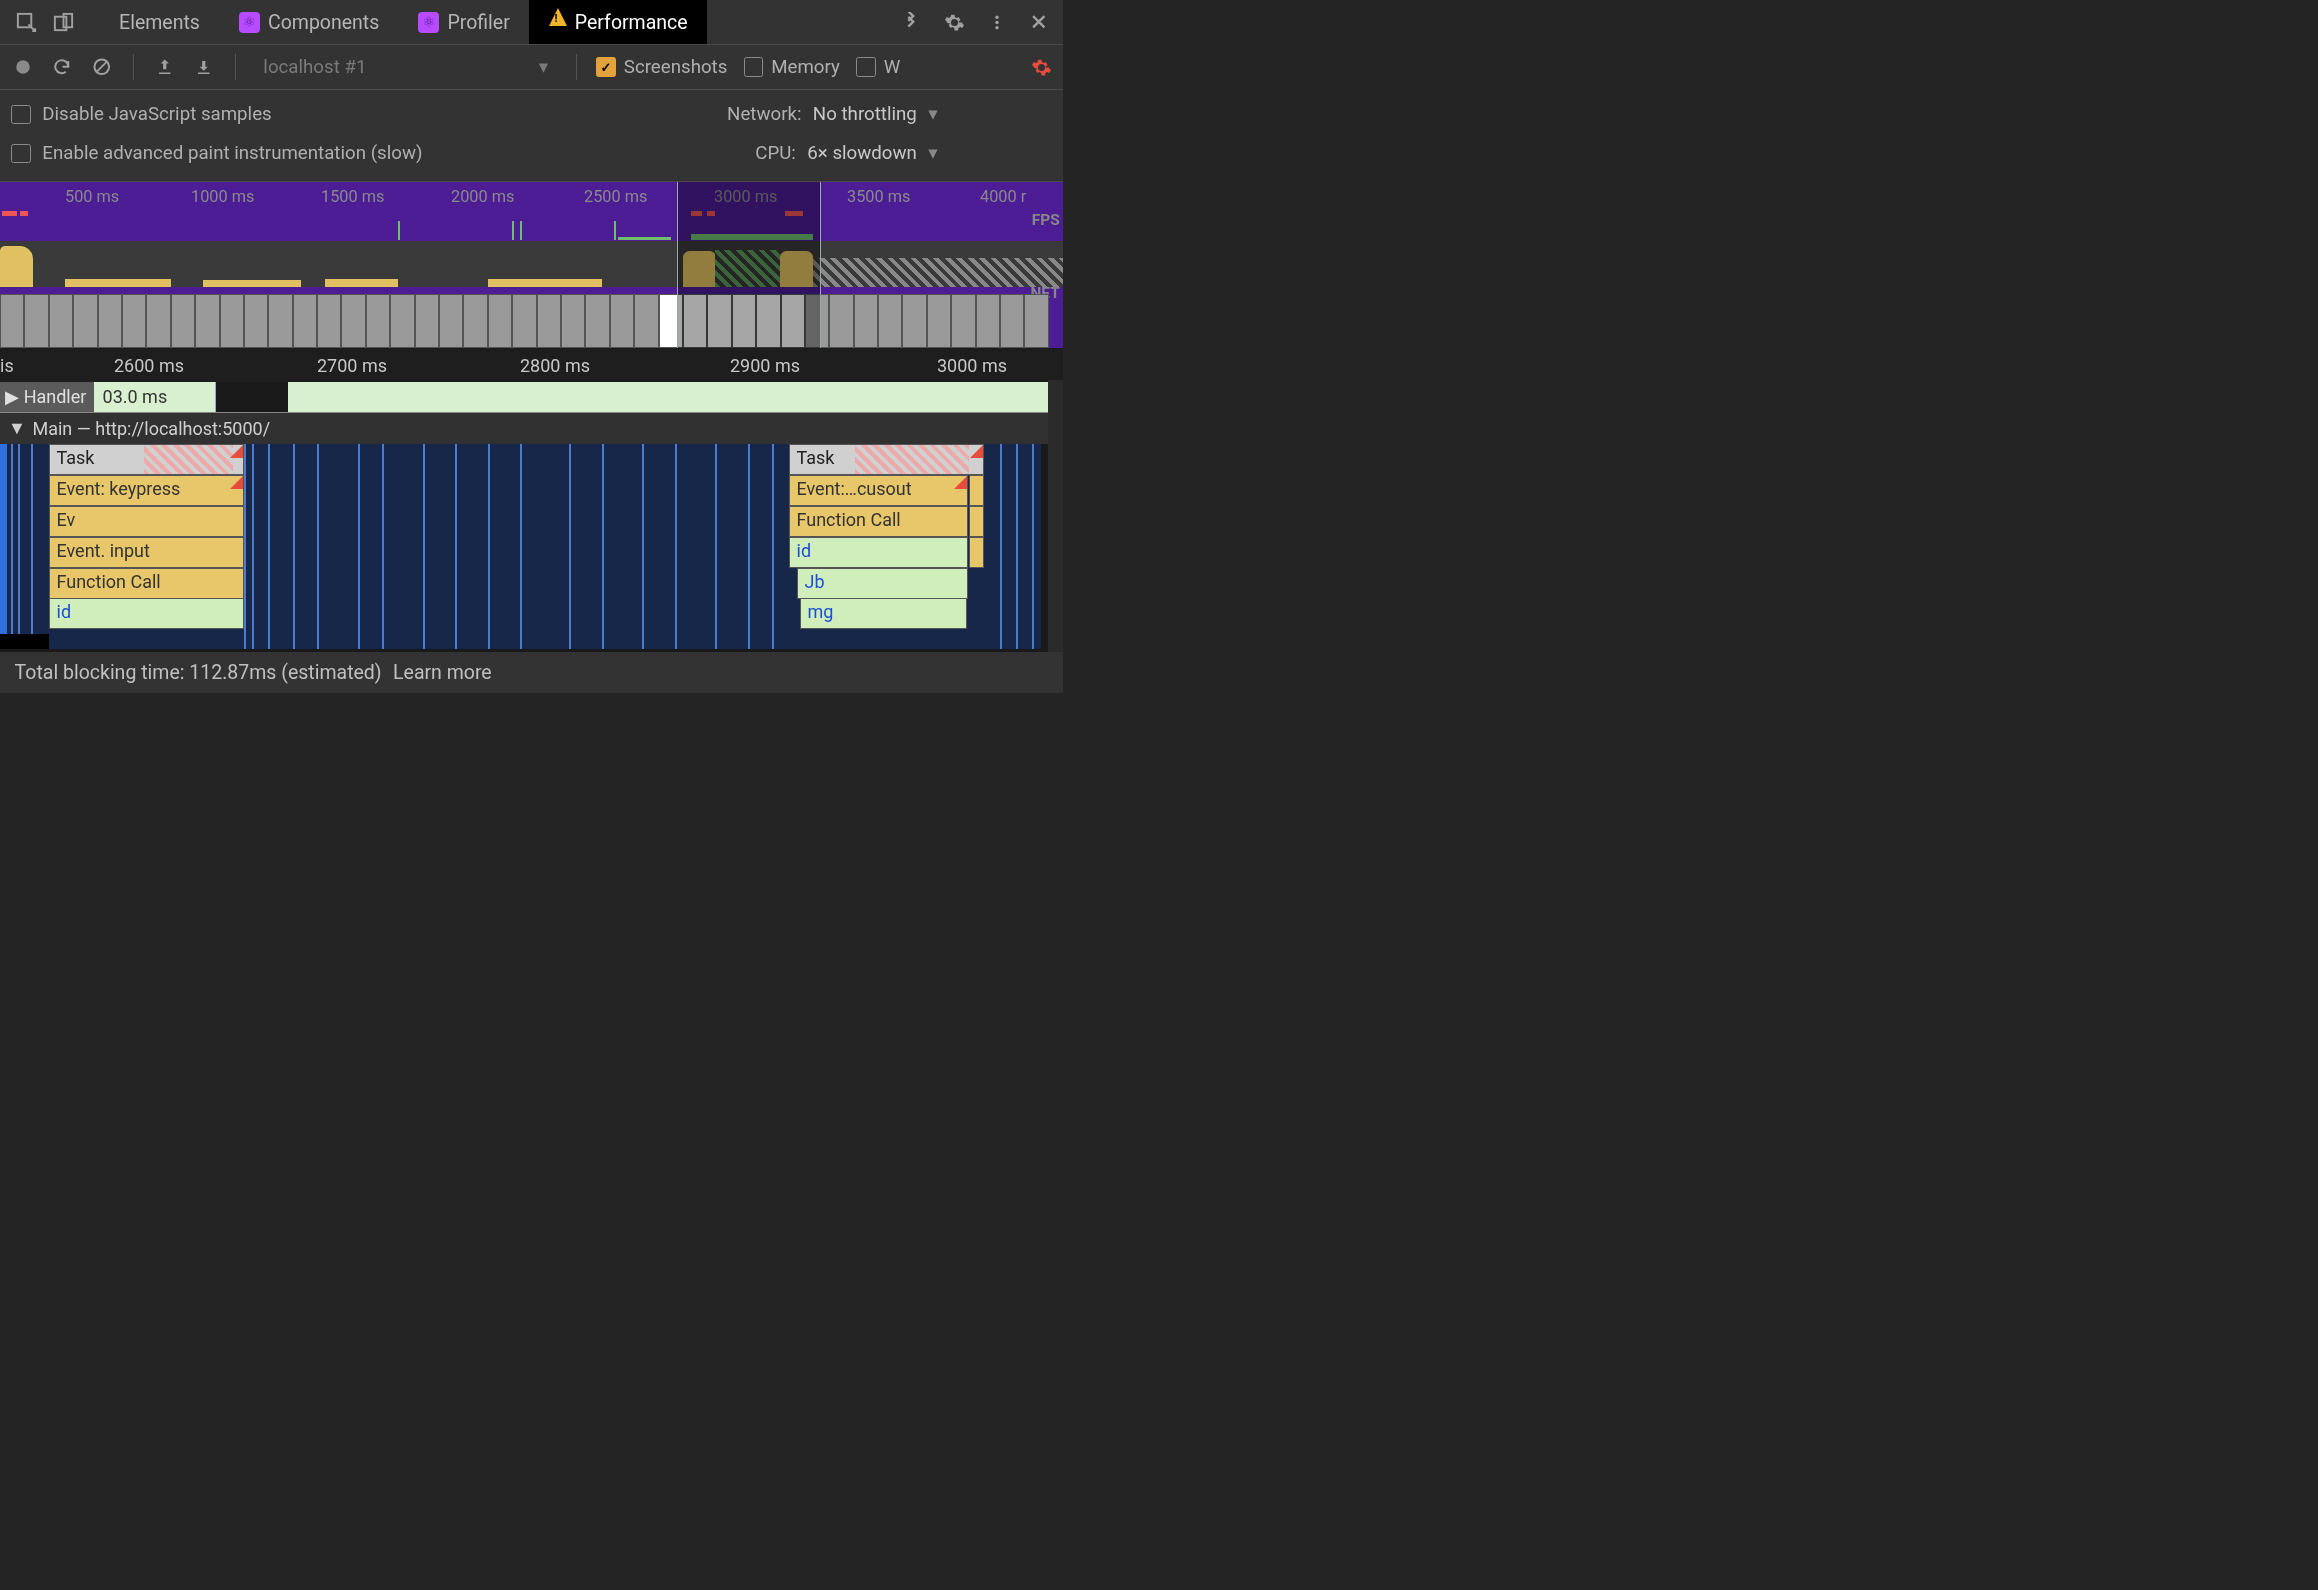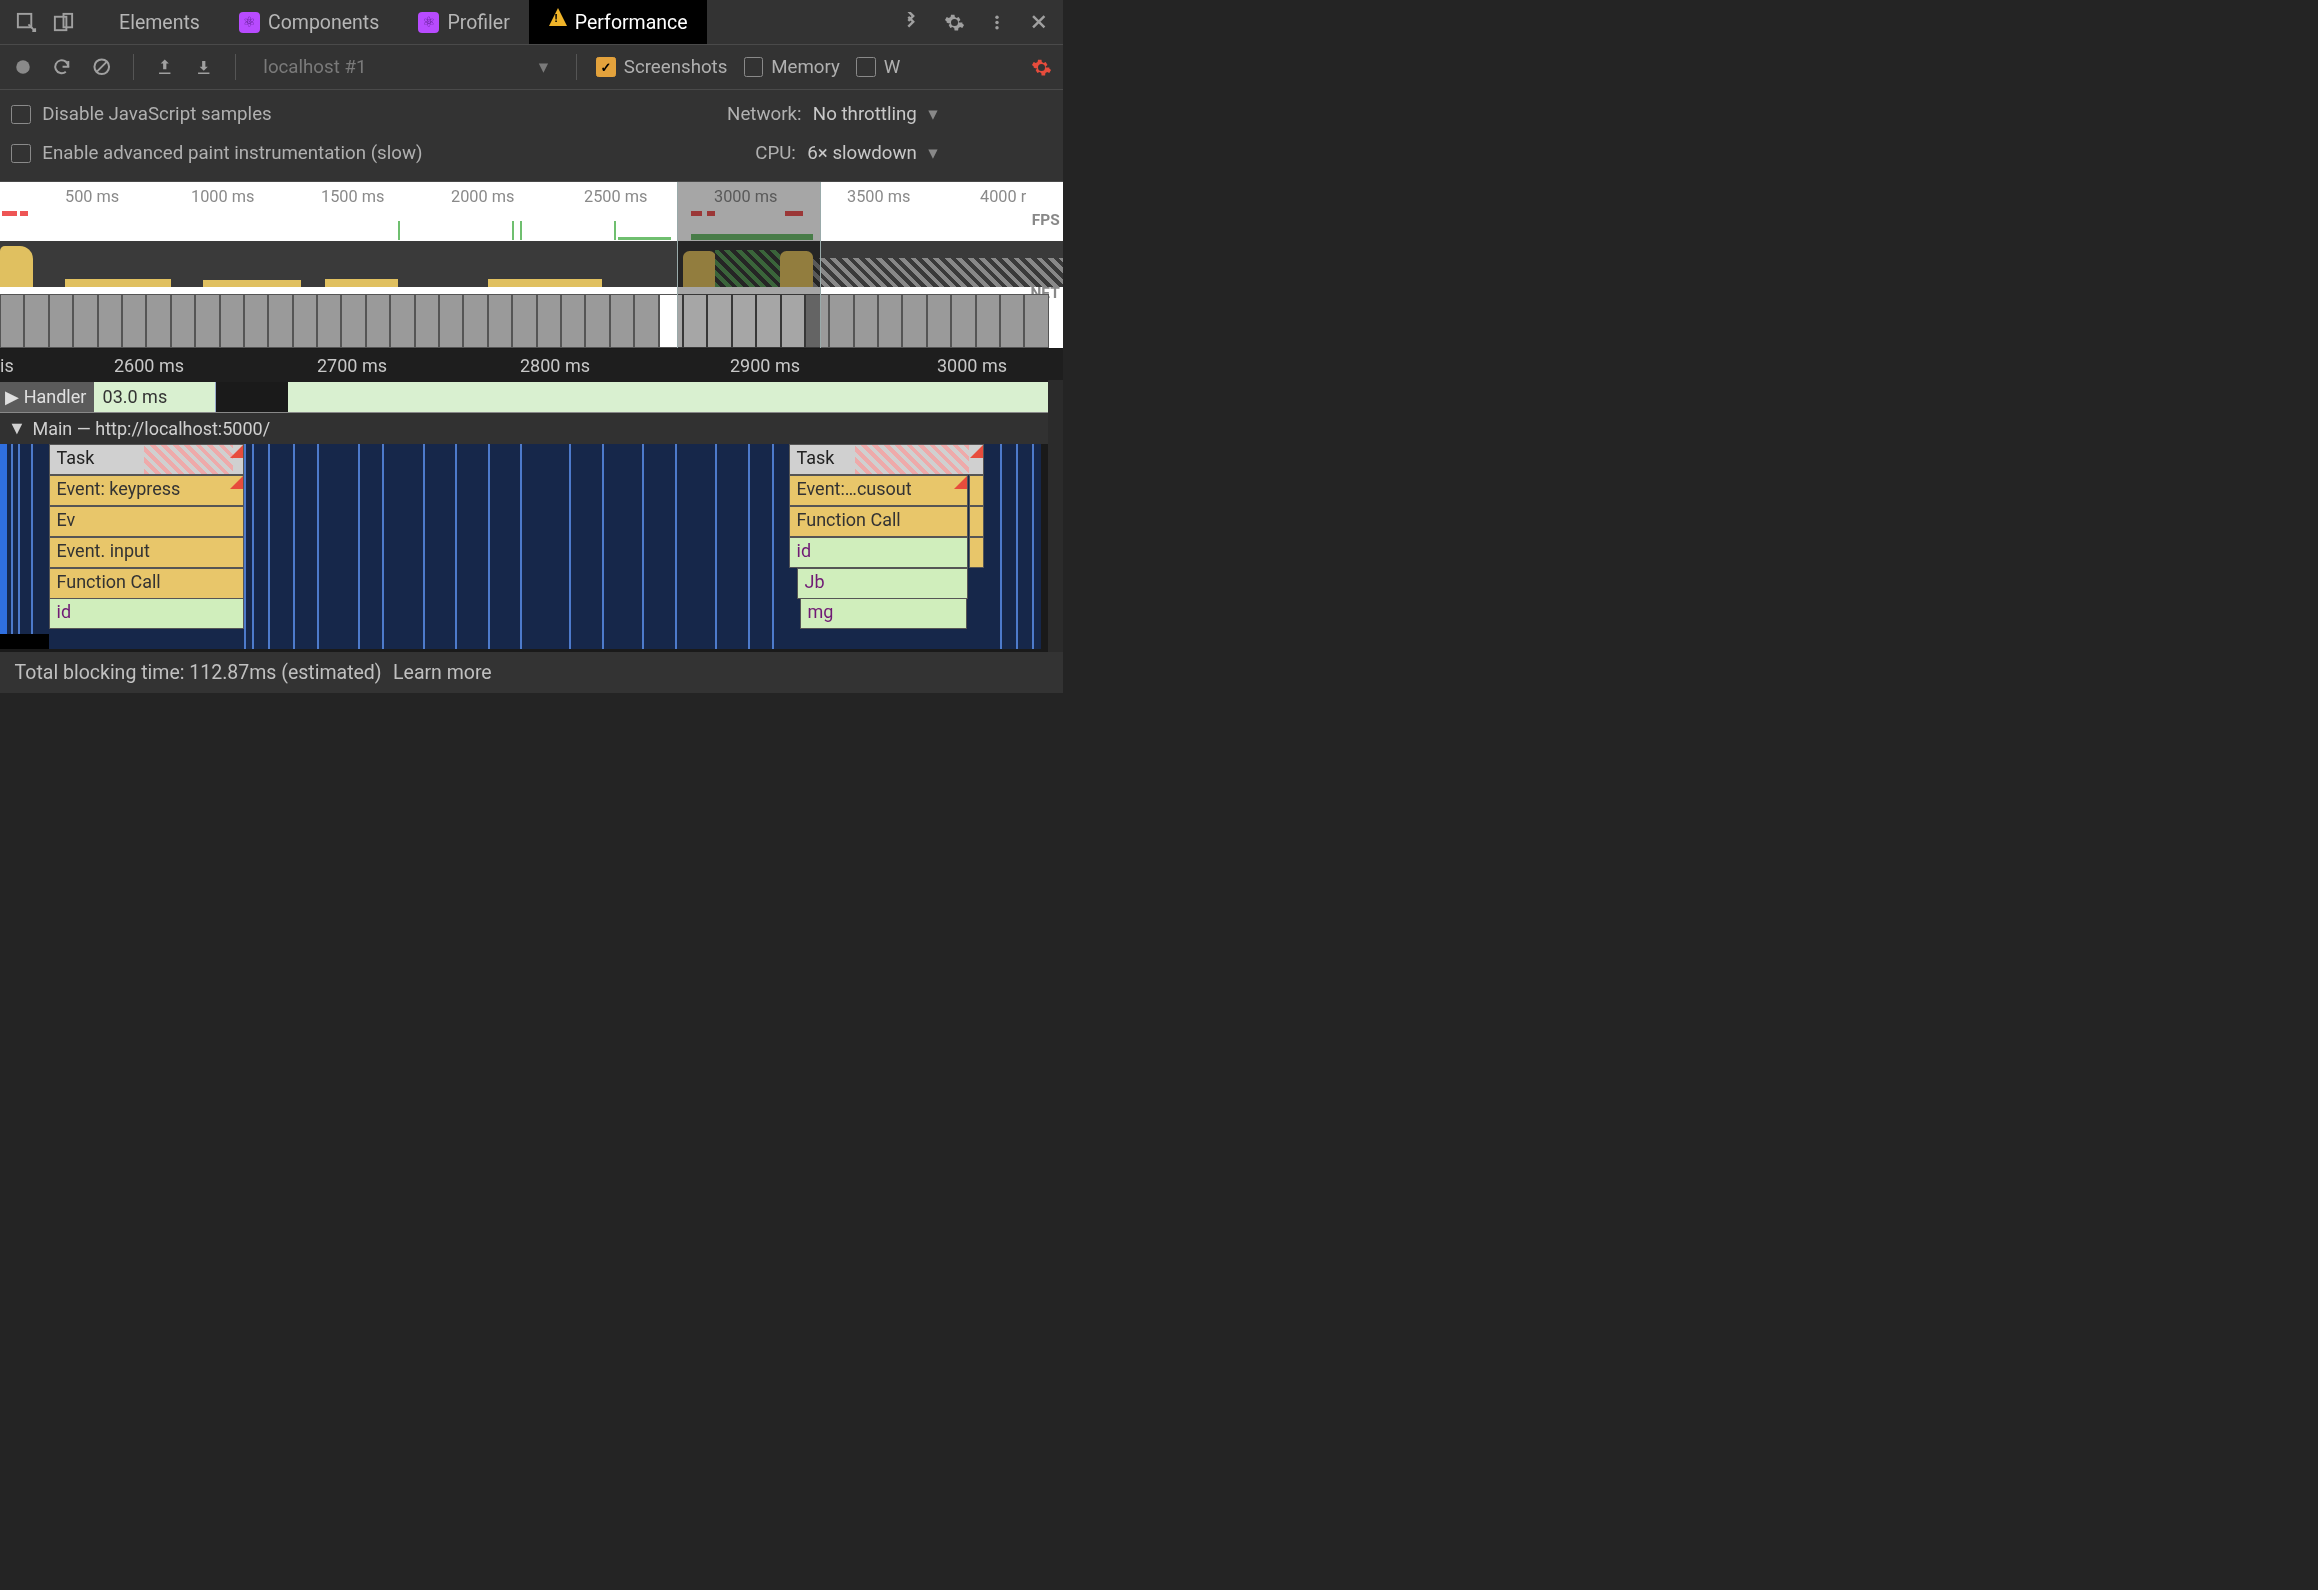--- a/index.html
+++ b/index.html
@@ -67,21 +67,21 @@
     background:#333333; border-bottom:0.8px solid #4a4a4a; padding:4.9px 11.4px 8.1px 11.4px;
     font-size: 18.7px; color:#b0b0b0;
   }
   .settings-row { display:flex; height:39px; justify-content:space-between; }
   .settings-row .left { display:flex; align-items:center; gap:11.4px; }
   .settings-row .right { display:flex; align-items:center; gap:11.4px; padding-right:114px;margin-left:11px; }
   .sel-val { color:#c8c8c8; }
 
   
   .overview {
-    background:#ffffff; height:167px; position:relative; border-bottom:0.8px solid #1a1a1a;
+    background:#4c1d95; height:167px; position:relative; border-bottom:0.8px solid #1a1a1a;
   }
   .ov-ticks {
     height:28px; position:relative; font-size:16.3px; color:#8a8a8a;
   }
   .ov-tick { position:absolute; top:4.9px; }
   .ov-selection {
     position:absolute; top:0; bottom:0; background:rgba(0,0,0,0.35);
     border-left:1.6px solid #9aa; border-right:1.6px solid #9aa;
     left:677px; width:144px;
   }
@@ -124,21 +124,21 @@
     position:relative; height:205px; background:#16274a; overflow:hidden;
     width:1041px;
   }
   .flame-cell {
     position:absolute; height:31px; border:0.8px solid #555; overflow:hidden;
     white-space:nowrap; font-size:18px; padding:2.4px 4.9px 0 6.5px;
   }
   .c-task { background:#d0d0d0; color:#222; }
   .c-task2 { background:#d0d0d0; color:#222; }
   .c-evyellow { background:#e8c66a; color:#333; }
-  .c-green { background:#d0eebc; color:#701a75; }
+  .c-green { background:#d0eebc; color:#1d4ed8; }
   .vline { position:absolute; width:1.6px; background:#4d7acb; top:0; bottom:0; }
   .warn-tri {
     position:absolute; width:0; height:0; border-bottom:13px solid #e74c3c; border-left:13px solid transparent;
     top:0;
   }
   .stripe {
     position:absolute; top:0; height:100%;
     background: repeating-linear-gradient(45deg,#eaa,#eaa 4.1px,#d0d0d0 4.1px,#d0d0d0 8.1px);
   }
 

